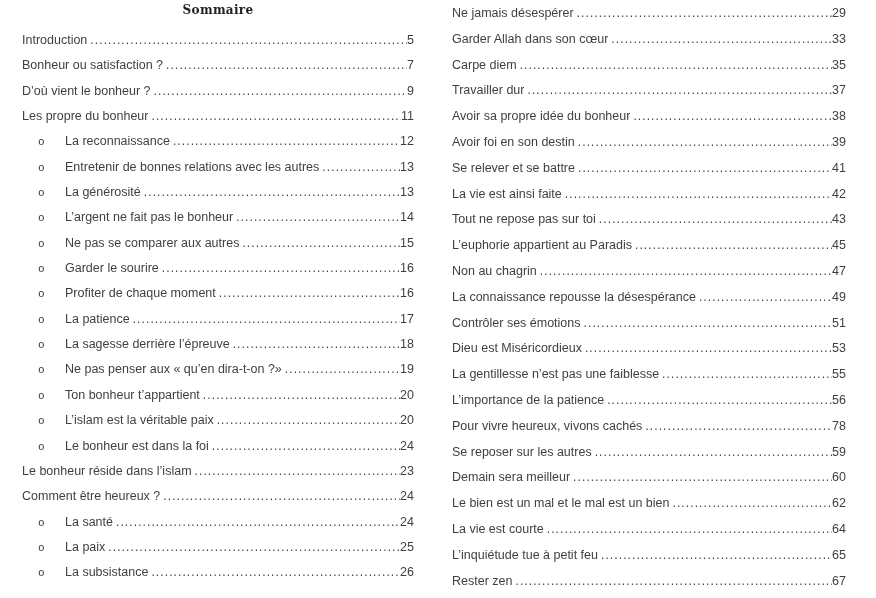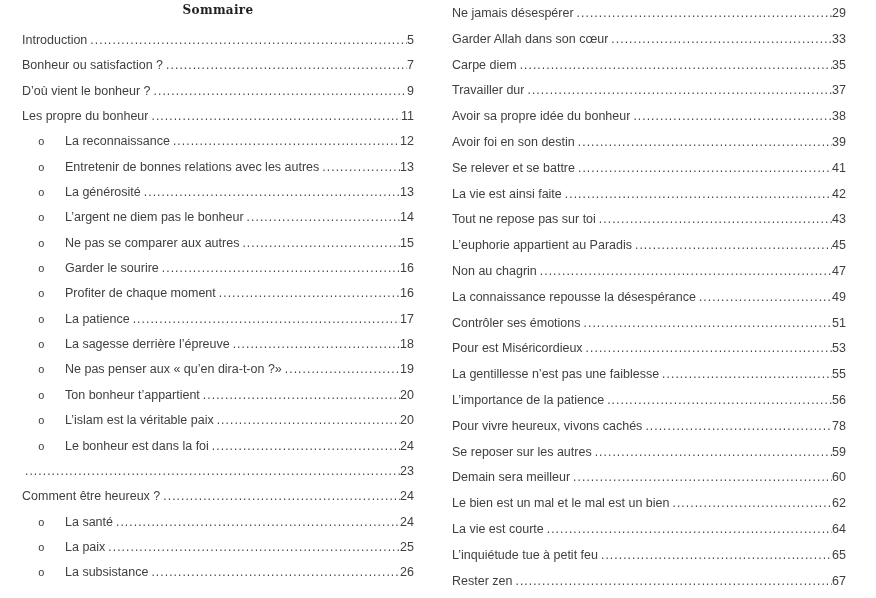--- a/index.html
+++ b/index.html
@@ -112,21 +112,21 @@
           <span class="pagenum">13</span>
         </div>
         <div class="toc-row sub">
           <span class="bullet">o</span>
           <span class="label">La générosité</span>
           <span class="dots">....................................................................................................................................................................................................................................................................</span>
           <span class="pagenum">13</span>
         </div>
         <div class="toc-row sub">
           <span class="bullet">o</span>
-          <span class="label">L’argent ne diem pas le bonheur</span>
+          <span class="label">L’argent ne fait pas le bonheur</span>
           <span class="dots">....................................................................................................................................................................................................................................................................</span>
           <span class="pagenum">14</span>
         </div>
         <div class="toc-row sub">
           <span class="bullet">o</span>
           <span class="label">Ne pas se comparer aux autres</span>
           <span class="dots">....................................................................................................................................................................................................................................................................</span>
           <span class="pagenum">15</span>
         </div>
         <div class="toc-row sub">
@@ -171,20 +171,21 @@
           <span class="dots">....................................................................................................................................................................................................................................................................</span>
           <span class="pagenum">20</span>
         </div>
         <div class="toc-row sub">
           <span class="bullet">o</span>
           <span class="label">Le bonheur est dans la foi</span>
           <span class="dots">....................................................................................................................................................................................................................................................................</span>
           <span class="pagenum">24</span>
         </div>
         <div class="toc-row">
+          <span class="label">Le bonheur réside dans l’islam</span>
           <span class="dots">....................................................................................................................................................................................................................................................................</span>
           <span class="pagenum">23</span>
         </div>
         <div class="toc-row">
           <span class="label">Comment être heureux ?</span>
           <span class="dots">....................................................................................................................................................................................................................................................................</span>
           <span class="pagenum">24</span>
         </div>
         <div class="toc-row sub">
           <span class="bullet">o</span>
@@ -267,21 +268,21 @@
           <span class="label">La connaissance repousse la désespérance</span>
           <span class="dots">....................................................................................................................................................................................................................................................................</span>
           <span class="pagenum">49</span>
         </div>
         <div class="toc-row">
           <span class="label">Contrôler ses émotions</span>
           <span class="dots">....................................................................................................................................................................................................................................................................</span>
           <span class="pagenum">51</span>
         </div>
         <div class="toc-row">
-          <span class="label">Pour est Miséricordieux</span>
+          <span class="label">Dieu est Miséricordieux</span>
           <span class="dots">....................................................................................................................................................................................................................................................................</span>
           <span class="pagenum">53</span>
         </div>
         <div class="toc-row">
           <span class="label">La gentillesse n’est pas une faiblesse</span>
           <span class="dots">....................................................................................................................................................................................................................................................................</span>
           <span class="pagenum">55</span>
         </div>
         <div class="toc-row">
           <span class="label">L’importance de la patience</span>

